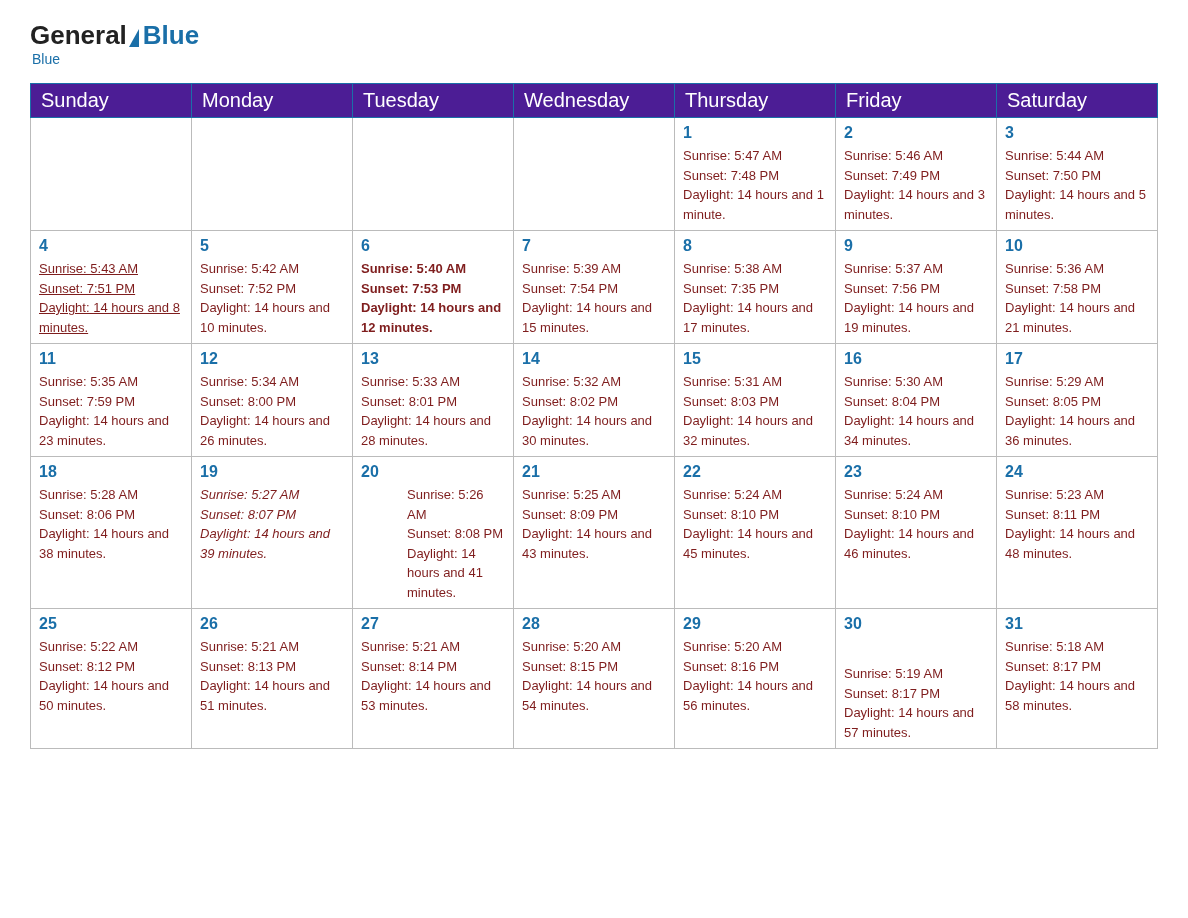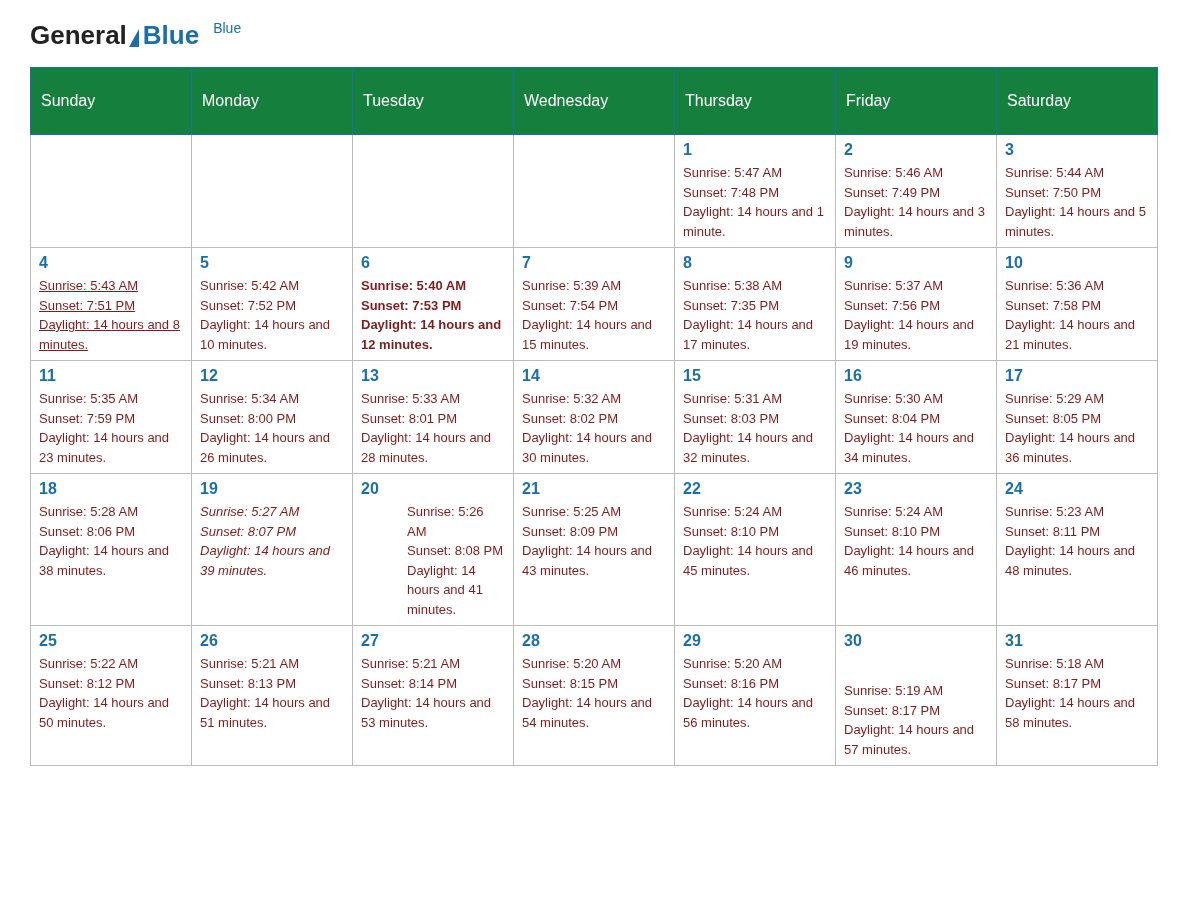--- a/index.html
+++ b/index.html
@@ -10,22 +10,22 @@
       color: #222;
     }
     .header-area {
       display: flex;
       justify-content: space-between;
       align-items: flex-start;
       margin-bottom: 16px;
     }
     .logo-container {
       display: flex;
+      flex-direction: column;
       align-items: flex-start;
-      gap: 12px;
     }
     .logo-text {
       display: flex;
       align-items: center;
       gap: 0;
     }
     .logo-general {
       font-size: 26px;
       font-weight: bold;
       color: #222;
@@ -64,25 +64,25 @@
       font-size: 22px;
       color: #444;
       font-weight: normal;
     }
     .calendar {
       width: 100%;
       border-collapse: collapse;
       border: 1px solid #999;
     }
     .calendar th {
-      background: #15803d;
+      background: #4c1d95;
       color: #fff;
-      font-size: 16px;
+      font-size: 20px;
       font-weight: normal;
-      padding: 24px 10px;
+      padding: 5px 10px;
       text-align: left;
       border: 1px solid #1a6fa8;
     }
     .calendar td {
       vertical-align: top;
       border: 1px solid #bbb;
       padding: 6px 8px;
       width: 14.28%;
       min-height: 100px;
       font-size: 13px;

